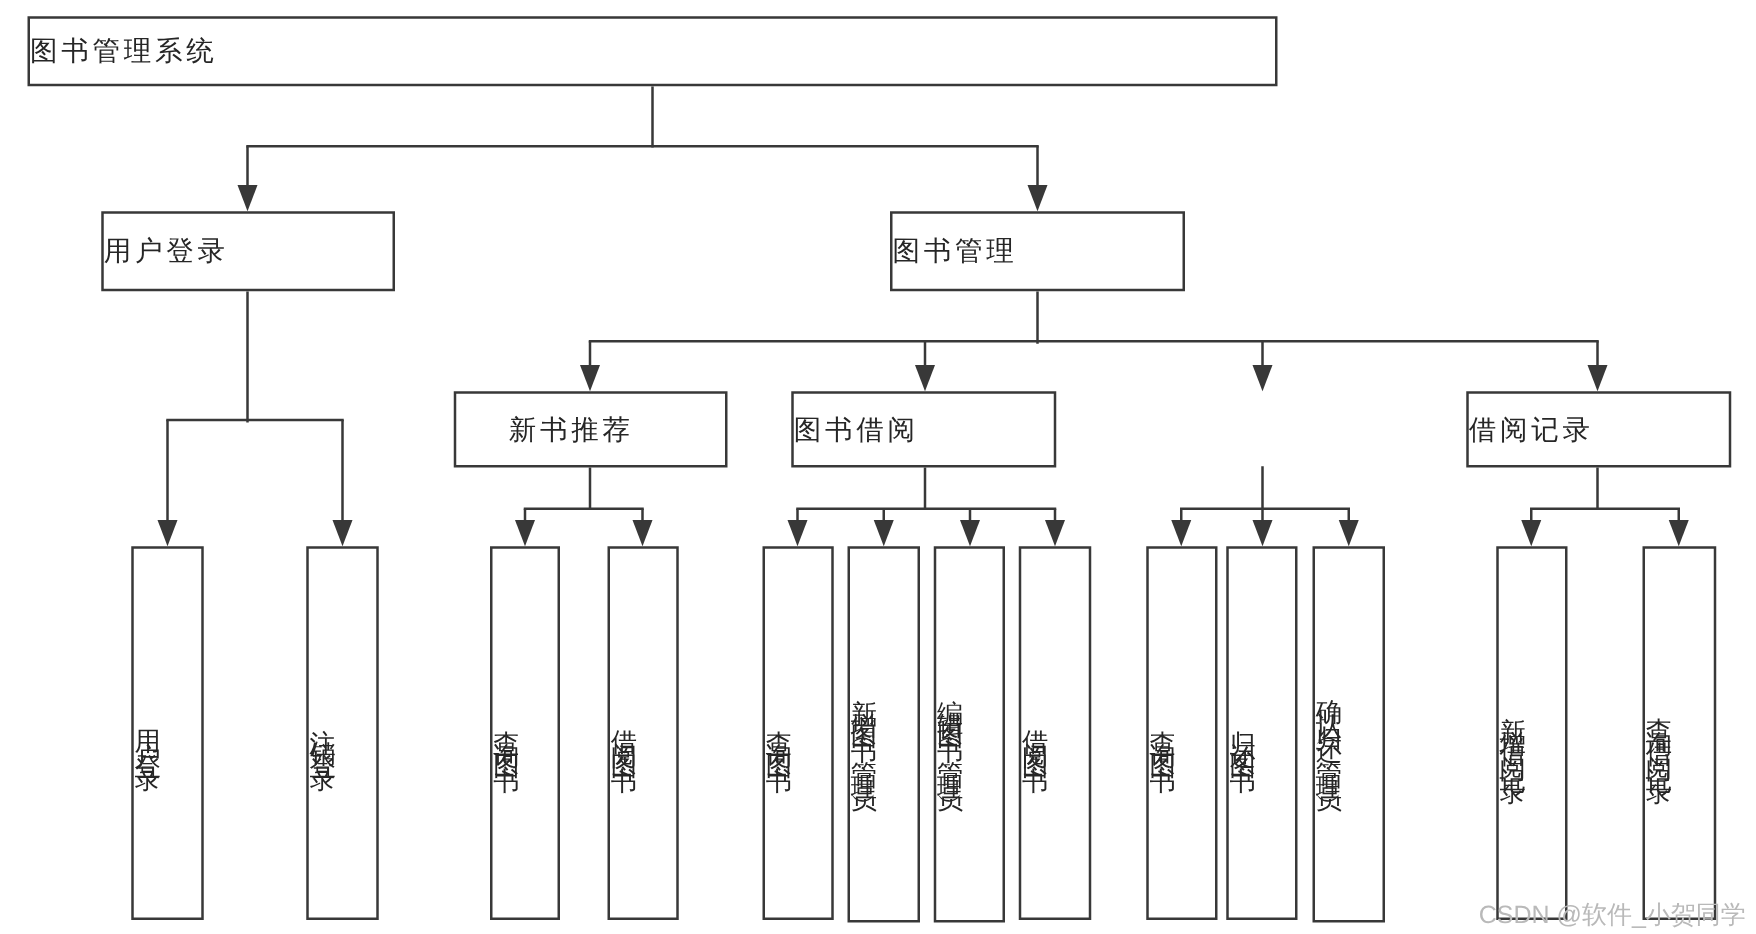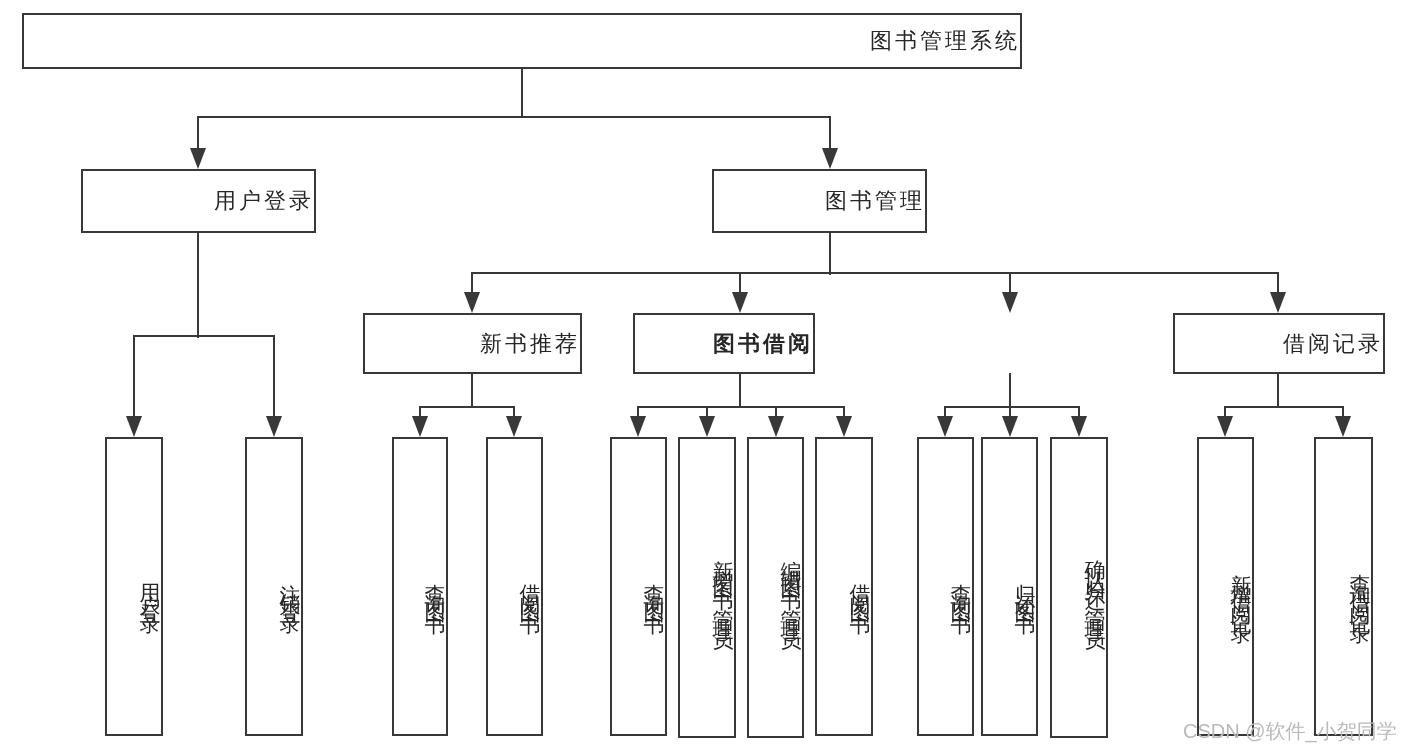--- a/index.html
+++ b/index.html
@@ -14,21 +14,21 @@
     width:1405px;height:747px;
     background:var(--bg);
     font-family:"Liberation Sans",sans-serif;
     overflow:hidden;
   }
   .node{
     position:absolute;
     background:#fff;
     border:2px solid var(--line);
     box-sizing:border-box;
-    display:flex;align-items:center;justify-content:flex-end;
+    display:flex;align-items:center;justify-content:flex-start;
     color:var(--text);
     z-index:2;
   }
   .hbox .lbl{
     font-size:22px;
     letter-spacing:3px;
     white-space:nowrap;
   }
   .vbox .vlbl{
     writing-mode:vertical-rl;
@@ -113,28 +113,28 @@
       <div class="ar" style="left: 1335px; top: 416px;"></div>
     </div>
 
   <div class="node hbox" style="left:22px;top:13px;width:1000px;height:56px;">
     <span class="lbl">图书管理系统</span>
   </div>
 
   <div class="node hbox" style="left:81px;top:169px;width:235px;height:64px;">
     <span class="lbl">用户登录</span>
   </div>
-  <div class="node hbox" style="left:712px;top:169px;width:215px;height:64px;">
+  <div class="node hbox" style="left:712px;top:169px;width:236px;height:64px;">
     <span class="lbl">图书管理</span>
   </div>
 
   <div class="node hbox" style="left:363px;top:313px;width:219px;height:61px;padding-left:42px;">
     <span class="lbl">新书推荐</span>
   </div>
-  <div class="node hbox" style="left:633px;top:313px;width:182px;height:61px;font-weight:bold;">
+  <div class="node hbox" style="left:633px;top:313px;width:212px;height:61px;">
     <span class="lbl">图书借阅</span>
   </div>
   <div class="node hbox" style="left:1173px;top:313px;width:212px;height:61px;">
     <span class="lbl">借阅记录</span>
   </div>
 
   <div class="node vbox" style="left:105px;top:437px;width:58px;height:299px;">
     <span class="vlbl">用户登录</span>
   </div>
   <div class="node vbox" style="left:245px;top:437px;width:58px;height:299px;">

